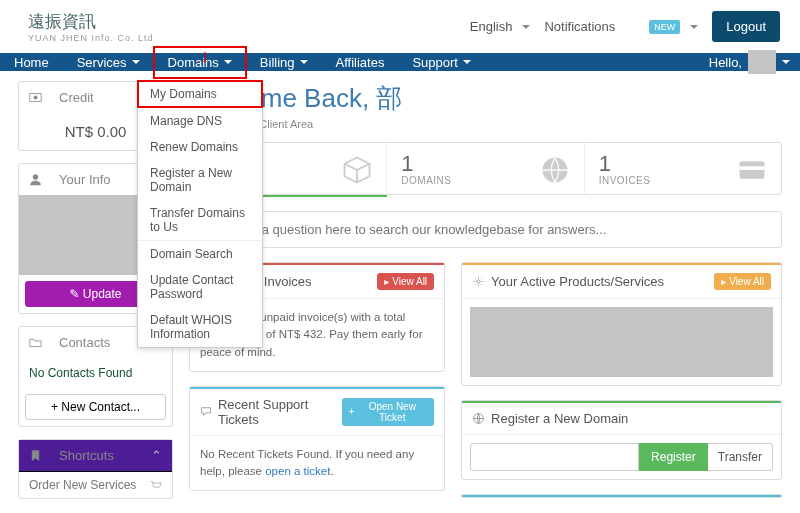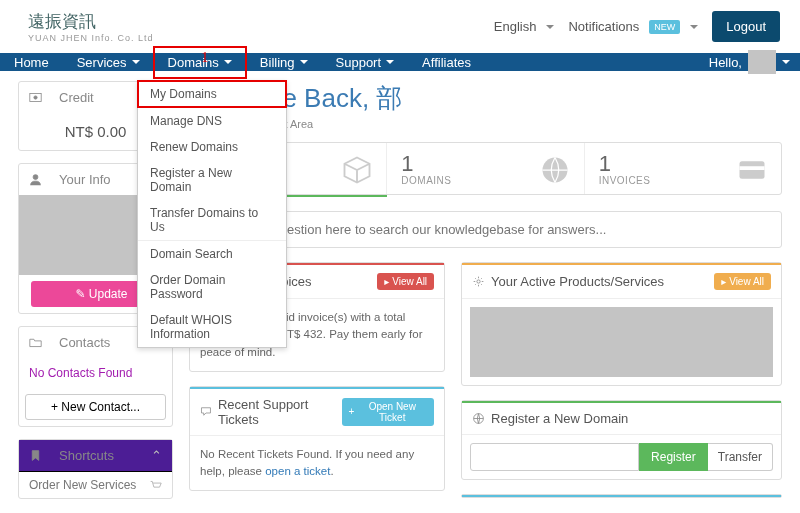--- a/index.html
+++ b/index.html
@@ -3,44 +3,44 @@
 <meta charset="utf-8">
 <style>
 * { box-sizing: border-box; margin: 0; padding: 0; font-family: -apple-system, "Segoe UI", Arial, sans-serif; }
 body { background: #fff; font-size: 13px; color: #333; }
 .topbar { display: flex; justify-content: space-between; align-items: center; padding: 10px 20px; }
 .logo { display: flex; align-items: center; gap: 8px; }
 .logo-text { font-size: 17px; color: #466; font-weight: 500; }
 .logo-sub { font-size: 9px; color: #999; letter-spacing: 1px; }
 .top-actions { display: flex; align-items: center; gap: 14px; font-size: 13px; }
 .top-link { color: #555; text-decoration: none; display: inline-flex; align-items: center; gap: 10px; }
-.badge-new { background: #5bc0de; color: #fff; font-size: 9px; padding: 2px 5px; border-radius: 2px; }
+.badge-new { background: #5bc0de; color: #fff; font-size: 9px; padding: 2px 5px; border-radius: 2px; margin-left: 24px; }
 .btn-logout { background: #0c4a6e; color: #fff; border: none; padding: 8px 14px; border-radius: 3px; font-size: 13px; }
 .navbar { background: #14568b; display: flex; justify-content: space-between; align-items: center; height: 18px; }
 .nav-left { display: flex; }
 .nav-item { color: #fff; padding: 8px 14px; font-size: 13px; display: inline-flex; align-items: center; gap: 5px; text-decoration: none; }
 .nav-item.highlight { outline: 2px solid #e60000; outline-offset: -1px; position: relative; }
 .nav-right { color: #fff; padding-right: 10px; display: flex; align-items: center; gap: 6px; }
 .nav-right .grey-box { width: 28px; height: 24px; background: #c4c4c4; display: inline-block; }
 .caret { width: 0; height: 0; border-left: 4px solid transparent; border-right: 4px solid transparent; border-top: 4px solid #fff; display: inline-block; }
-.dropdown { position: absolute; left: 137px; top: 80px; width: 150px; background: #fff; border: 1px solid #ccc; box-shadow: 0 2px 5px rgba(0,0,0,.15); z-index: 100; }
+.dropdown { position: absolute; left: 137px; top: 80px; width: 126px; background: #fff; border: 1px solid #ccc; box-shadow: 0 2px 5px rgba(0,0,0,.15); z-index: 100; }
 .dropdown .sec { border-top: 1px solid #eee; }
 .dropdown .sec:first-child { border-top: none; }
 .dropdown a { display: block; padding: 6px 12px; color: #555; text-decoration: none; font-size: 12px; }
 .dropdown a.hl { outline: 2px solid #e60000; outline-offset: -1px; }
 .anno { position: absolute; color: #e60000; font-size: 15px; font-weight: normal; font-family: Georgia, serif; }
 .main { display: flex; padding: 10px 18px; gap: 16px; }
 .sidebar { width: 155px; flex-shrink: 0; }
 .panel { border: 1px solid #ddd; border-radius: 3px; margin-bottom: 12px; background: #fff; }
 .panel-h { padding: 8px 10px; color: #888; font-size: 13px; display: flex; align-items: center; gap: 6px; justify-content: space-between;}
 .panel-h .left { display: flex; align-items: center; gap: 17px; }
 .credit-amt { font-size: 15px; color: #555; text-align: center; padding: 10px; }
 .grey-img { width: 100%; height: 80px; background: #c4c4c4; }
-.btn-update { display: block; width: 100%; background: #ec4899; color: #fff; border: none; padding: 6px; border-radius: 3px; font-size: 12px; margin-left: 6px; }
-.contact-none { padding: 8px 10px; font-size: 12px; color: #a21caf; }
+.btn-update { display: block; width: 100%; background: #a21caf; color: #fff; border: none; padding: 6px; border-radius: 3px; font-size: 12px; }
+.contact-none { padding: 8px 10px; font-size: 12px; color: #14532d; }
 .btn-ghost { display: block; width: calc(100% - 12px); margin: 6px; background: #fff; border: 1px solid #ccc; padding: 5px; font-size: 12px; border-radius: 3px; }
 .short-item { display: flex; justify-content: space-between; align-items: center; padding: 6px 10px; color: #777; font-size: 12px; border-top: 1px solid #000000; }
 .content { flex: 1; }
 .welcome { font-size: 26px; color: #3b7bb3; font-weight: 300; margin-bottom: 2px; }
 .crumb { font-size: 11px; color: #888; margin-bottom: 12px; }
 .crumb a { color: #337ab7; text-decoration: none; }
 .stats { display: flex; border: 1px solid #ddd; border-radius: 3px; overflow: hidden; }
 .stat { flex: 1; padding: 10px 14px 8px; display: flex; align-items: center; justify-content: space-between; border-right: 1px solid #eee; }
 .stat:last-child { border-right: none; }
 .stat .num { font-size: 22px; color: #666; line-height: 1; }
@@ -111,25 +111,25 @@
         <span class="caret"></span>
       </a>
     <a class="nav-item highlight">
         <span>Domains</span> 
         <span class="caret"></span>
       </a>
     <a class="nav-item">
         <span>Billing</span> 
         <span class="caret"></span>
       </a>
+    <a class="nav-item">Affiliates</a>
     <a class="nav-item">
         <span>Support</span> 
         <span class="caret"></span>
       </a>
-    <a class="nav-item">Affiliates</a>
   </div>
   <div class="nav-right">
     <span>Hello,</span>
       <span class="grey-box"></span>
       <span class="caret"></span>
   </div>
 </div>
 
 <div class="anno" style="left:201px; top:49px;">1</div>
 <div class="anno" style="left:228px; top:93px;">2</div>
@@ -139,21 +139,21 @@
     <a href="#" class="hl">My Domains</a>
   </div>
   <div class="sec">
     <a href="#">Manage DNS</a>
     <a href="#">Renew Domains</a>
     <a href="#">Register a New Domain</a>
     <a href="#">Transfer Domains to Us</a>
   </div>
   <div class="sec">
     <a href="#">Domain Search</a>
-    <a href="#">Order Domain Password</a>
+    <a href="#">Update Contact Password</a>
     <a href="#">Default WHOIS Information</a>
   </div>
 </div>
 
 <div class="main">
   <div class="sidebar">
     <div class="panel">
       <div class="panel-h">
           <span class="left">
             <svg class="icon-sm" viewBox="0 0 16 16">

